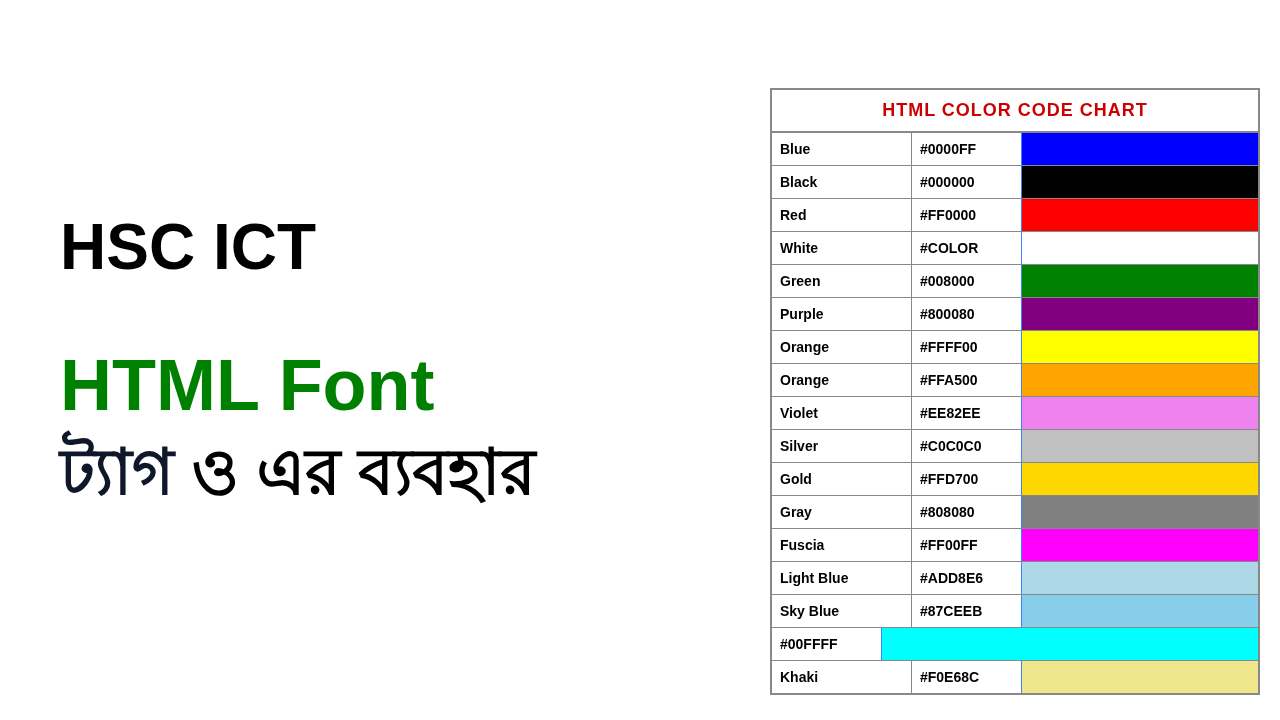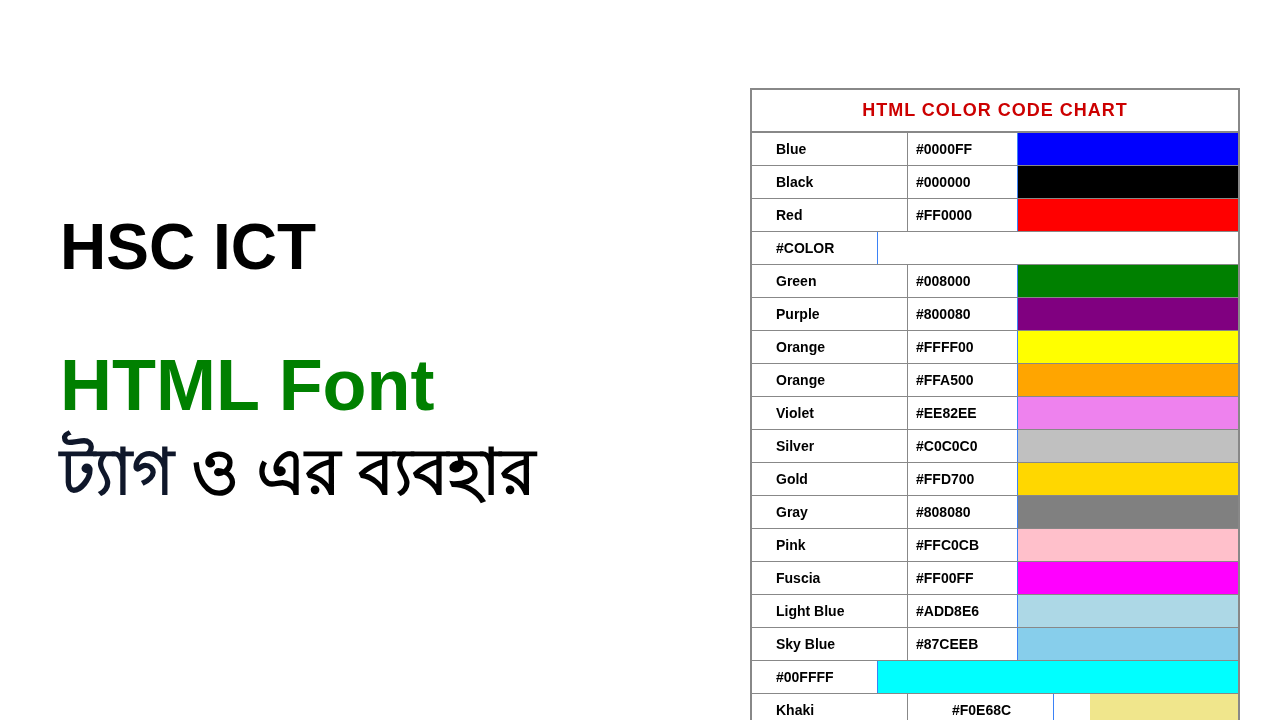--- a/index.html
+++ b/index.html
@@ -50,21 +50,21 @@
 
     .bengali-text .red-word {
       color: #0f172a;
     }
 
     .right-panel {
       width: 530px;
       height: 584px;
       display: flex;
       align-items: flex-start;
-      justify-content: flex-start;
+      justify-content: flex-end;
       padding: 20px 20px 20px 0;
     }
 
     .color-chart {
       border: 2px solid #888888;
       width: 490px;
     }
 
     .chart-title {
       background: #ffffff;
@@ -74,26 +74,24 @@
       font-weight: 700;
       color: #CC0000;
       border-bottom: 2px solid #888888;
       letter-spacing: 1px;
     }
 
     .chart-row {
       display: flex;
       align-items: stretch;
       border-bottom: 1px solid #888888;
-      padding-left: 16px;
     }
 
     .chart-row:last-child {
       border-bottom: none;
-      gap: 36px;
     }
 
     .color-name {
       width: 140px;
       padding: 6px 8px;
       font-size: 14px;
       font-weight: 600;
       color: #000000;
       border-right: 1px solid #888888;
       display: flex;
@@ -140,20 +138,21 @@
           <div class="color-name">Black</div>
           <div class="color-code">#000000</div>
           <div class="color-swatch" style="background-color: rgb(0, 0, 0);"></div>
         </div>
         <div class="chart-row">
           <div class="color-name">Red</div>
           <div class="color-code">#FF0000</div>
           <div class="color-swatch" style="background-color: rgb(255, 0, 0);"></div>
         </div>
         <div class="chart-row">
+          <div class="color-name">White</div>
           <div class="color-code">#COLOR</div>
           <div class="color-swatch" style="background-color: rgb(255, 255, 255);"></div>
         </div>
         <div class="chart-row">
           <div class="color-name">Green</div>
           <div class="color-code">#008000</div>
           <div class="color-swatch" style="background-color: rgb(0, 128, 0);"></div>
         </div>
         <div class="chart-row">
           <div class="color-name">Purple</div>
@@ -184,25 +183,20 @@
           <div class="color-name">Gold</div>
           <div class="color-code">#FFD700</div>
           <div class="color-swatch" style="background-color: rgb(255, 215, 0);"></div>
         </div>
         <div class="chart-row">
           <div class="color-name">Gray</div>
           <div class="color-code">#808080</div>
           <div class="color-swatch" style="background-color: rgb(128, 128, 128);"></div>
         </div>
         <div class="chart-row">
-          <div class="color-name">Pink</div>
-          <div class="color-code">#FFC0CB</div>
-          <div class="color-swatch" style="background-color: rgb(255, 192, 203);"></div>
-        </div>
-        <div class="chart-row">
           <div class="color-name">Fuscia</div>
           <div class="color-code">#FF00FF</div>
           <div class="color-swatch" style="background-color: rgb(255, 0, 255);"></div>
         </div>
         <div class="chart-row">
           <div class="color-name">Light Blue</div>
           <div class="color-code">#ADD8E6</div>
           <div class="color-swatch" style="background-color: rgb(173, 216, 230);"></div>
         </div>
         <div class="chart-row">

